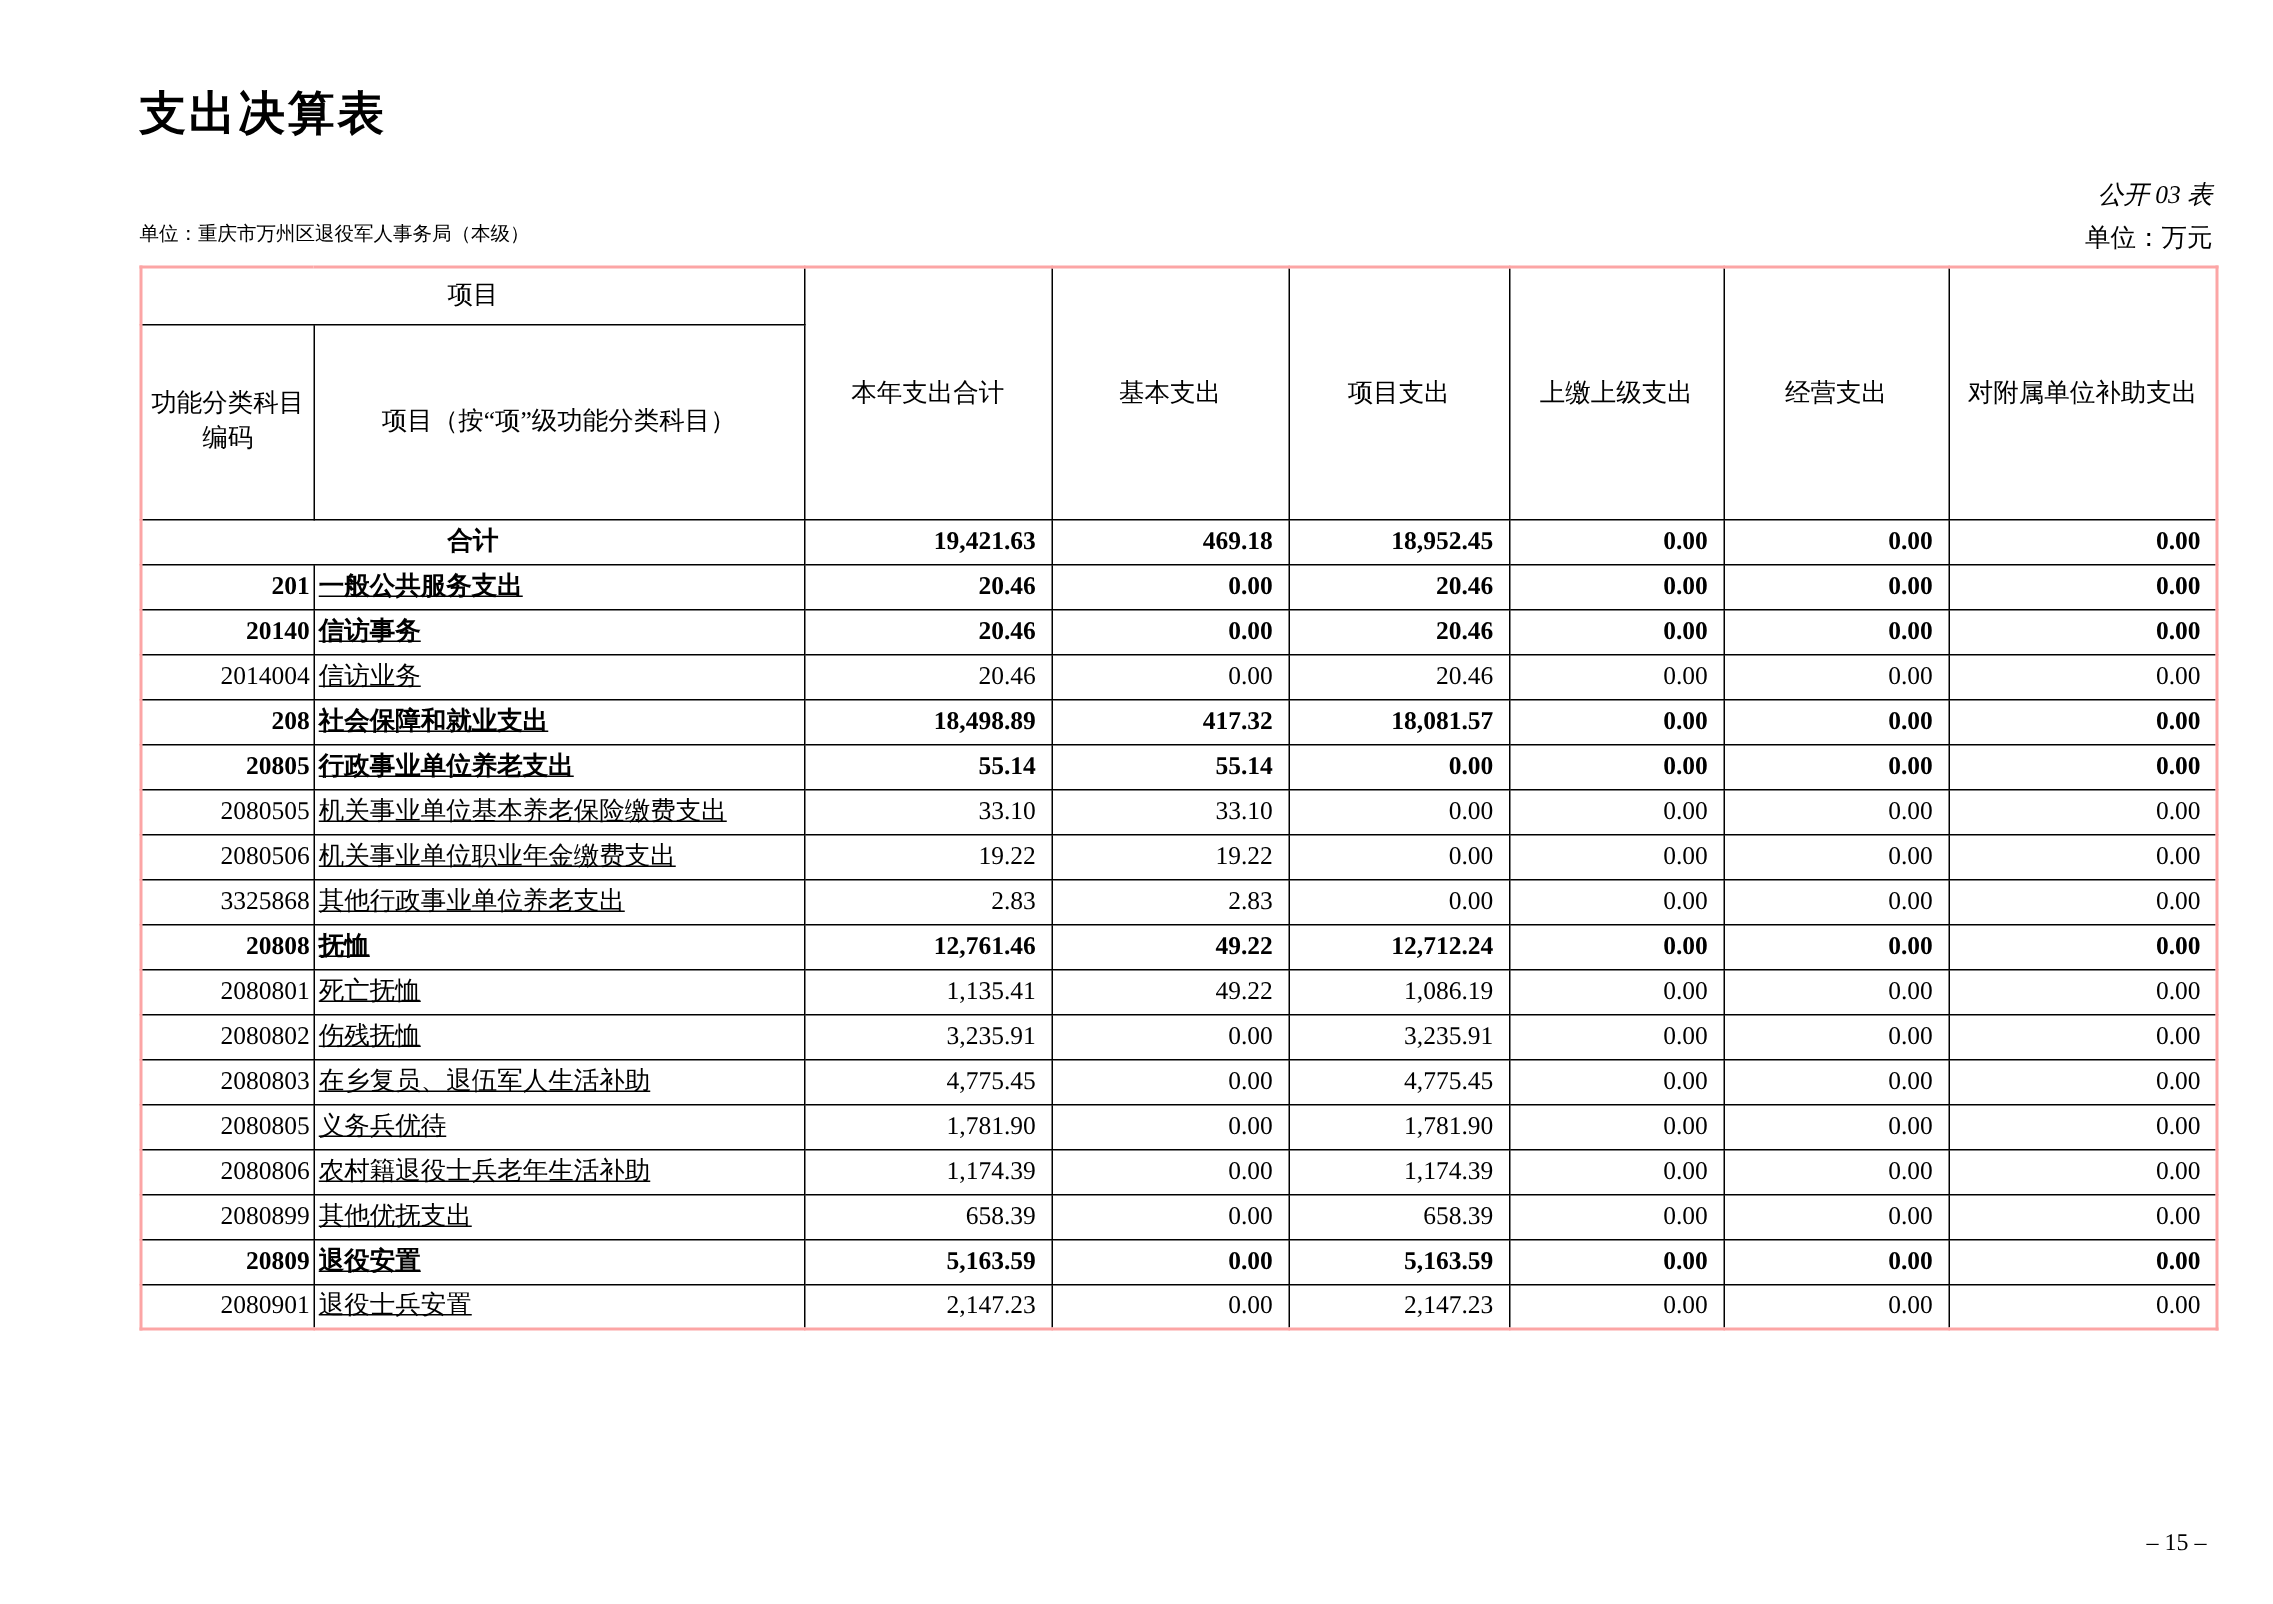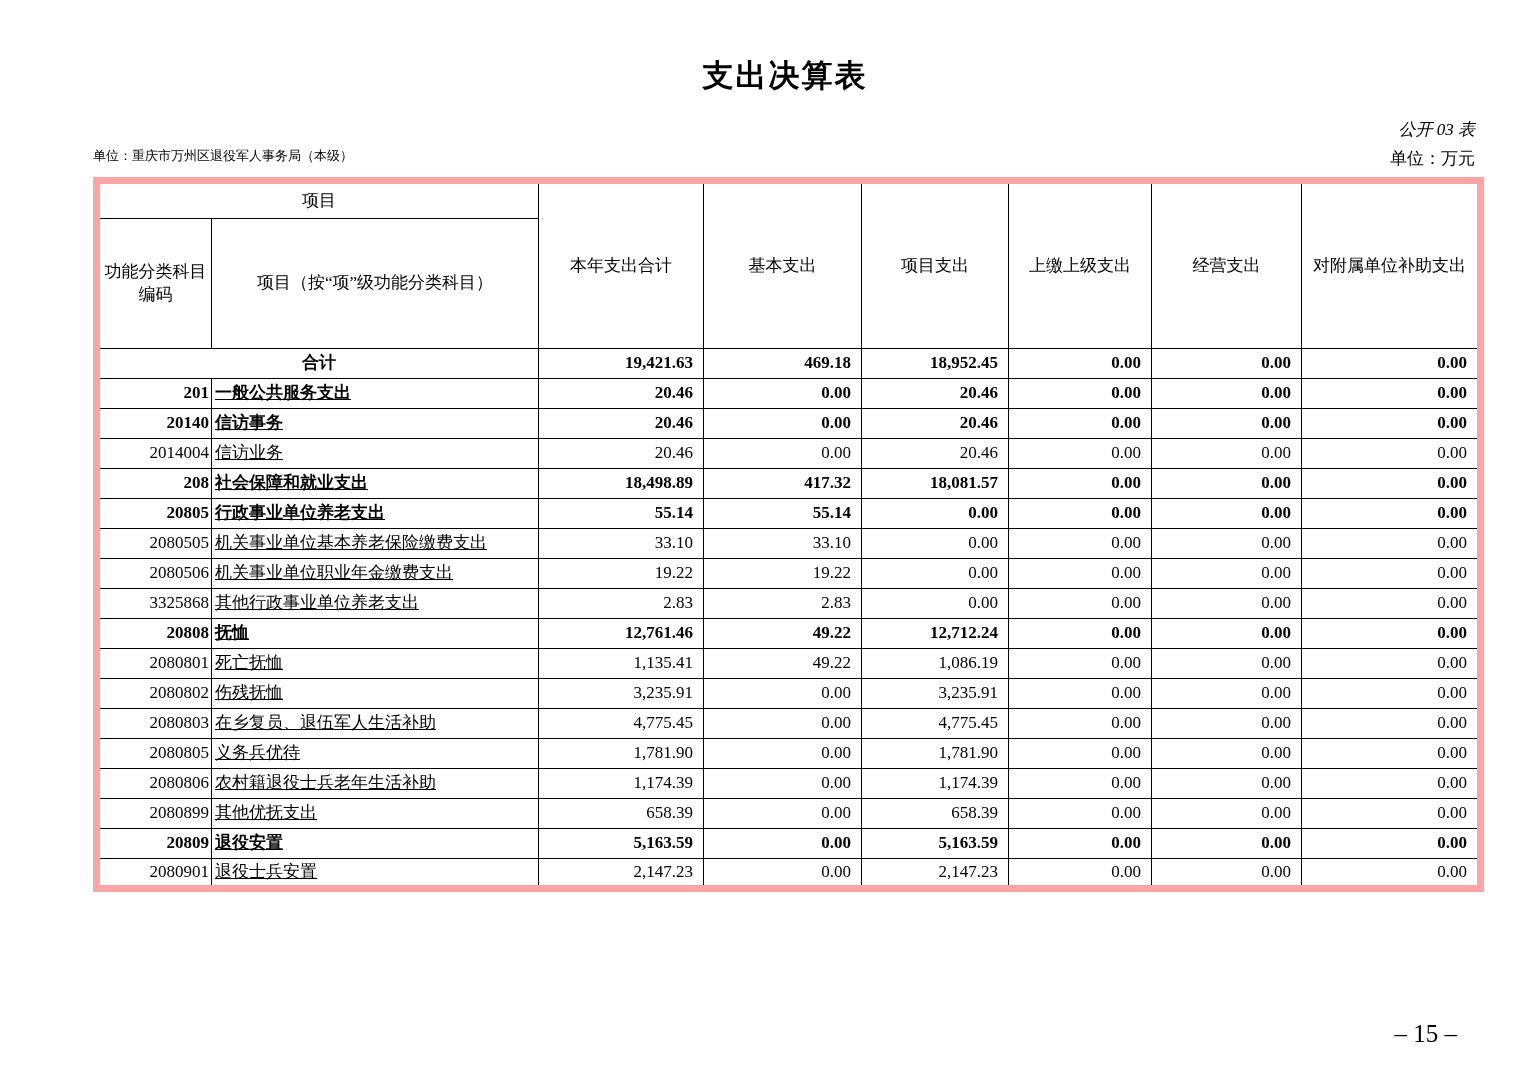--- a/index.html
+++ b/index.html
@@ -16,21 +16,21 @@
     position: absolute;
     left: 93px;
     top: 0;
     width: 1384px;
   }
   .doc-title {
     position: absolute;
     top: 55px;
     left: 0;
     width: 100%;
-    text-align: center;
+    text-align: left;
     font-size: 31px;
     font-weight: bold;
     letter-spacing: 2px;
     margin: 0;
   }
   .table-code {
     position: absolute;
     top: 118px;
     right: 2px;
     font-size: 17px;
@@ -49,21 +49,21 @@
     right: 2px;
     font-size: 17px;
   }
   table.budget {
     position: absolute;
     top: 177px;
     left: 0;
     width: 1384px;
     border-collapse: collapse;
     table-layout: fixed;
-    border: 7px solid #fca5a5;
+    border: 2px solid #fca5a5;
   }
   table.budget th, table.budget td {
     border: 1px solid #000;
     font-size: 17px;
     font-weight: normal;
     vertical-align: middle;
     overflow: hidden;
     line-height: 1.35;
   }
   tr.hdr-row1 { height: 38px; }
@@ -71,22 +71,22 @@
   tr.data-row { height: 30px; }
   th.hdr { text-align: center; padding: 0 4px; }
   td.code-cell { text-align: right; padding: 0 2px; }
   td.name-cell { text-align: left; padding: 0 3px; text-decoration: underline; }
   td.num-cell  { text-align: right; padding: 0 10px; }
   td.total-cell { text-align: center; }
   tr.bold td { font-weight: bold; }
   .page-num {
     position: absolute;
     top: 1020px;
-    right: 58px;
-    font-size: 25px;
+    right: 44px;
+    font-size: 16px;
     white-space: pre;
   }
 </style>
 </head>
 <body>
 
 <div class="page">
   <div class="content">
     <h1 class="doc-title">支出决算表</h1>
     <div class="table-code">公开 03 表</div>

